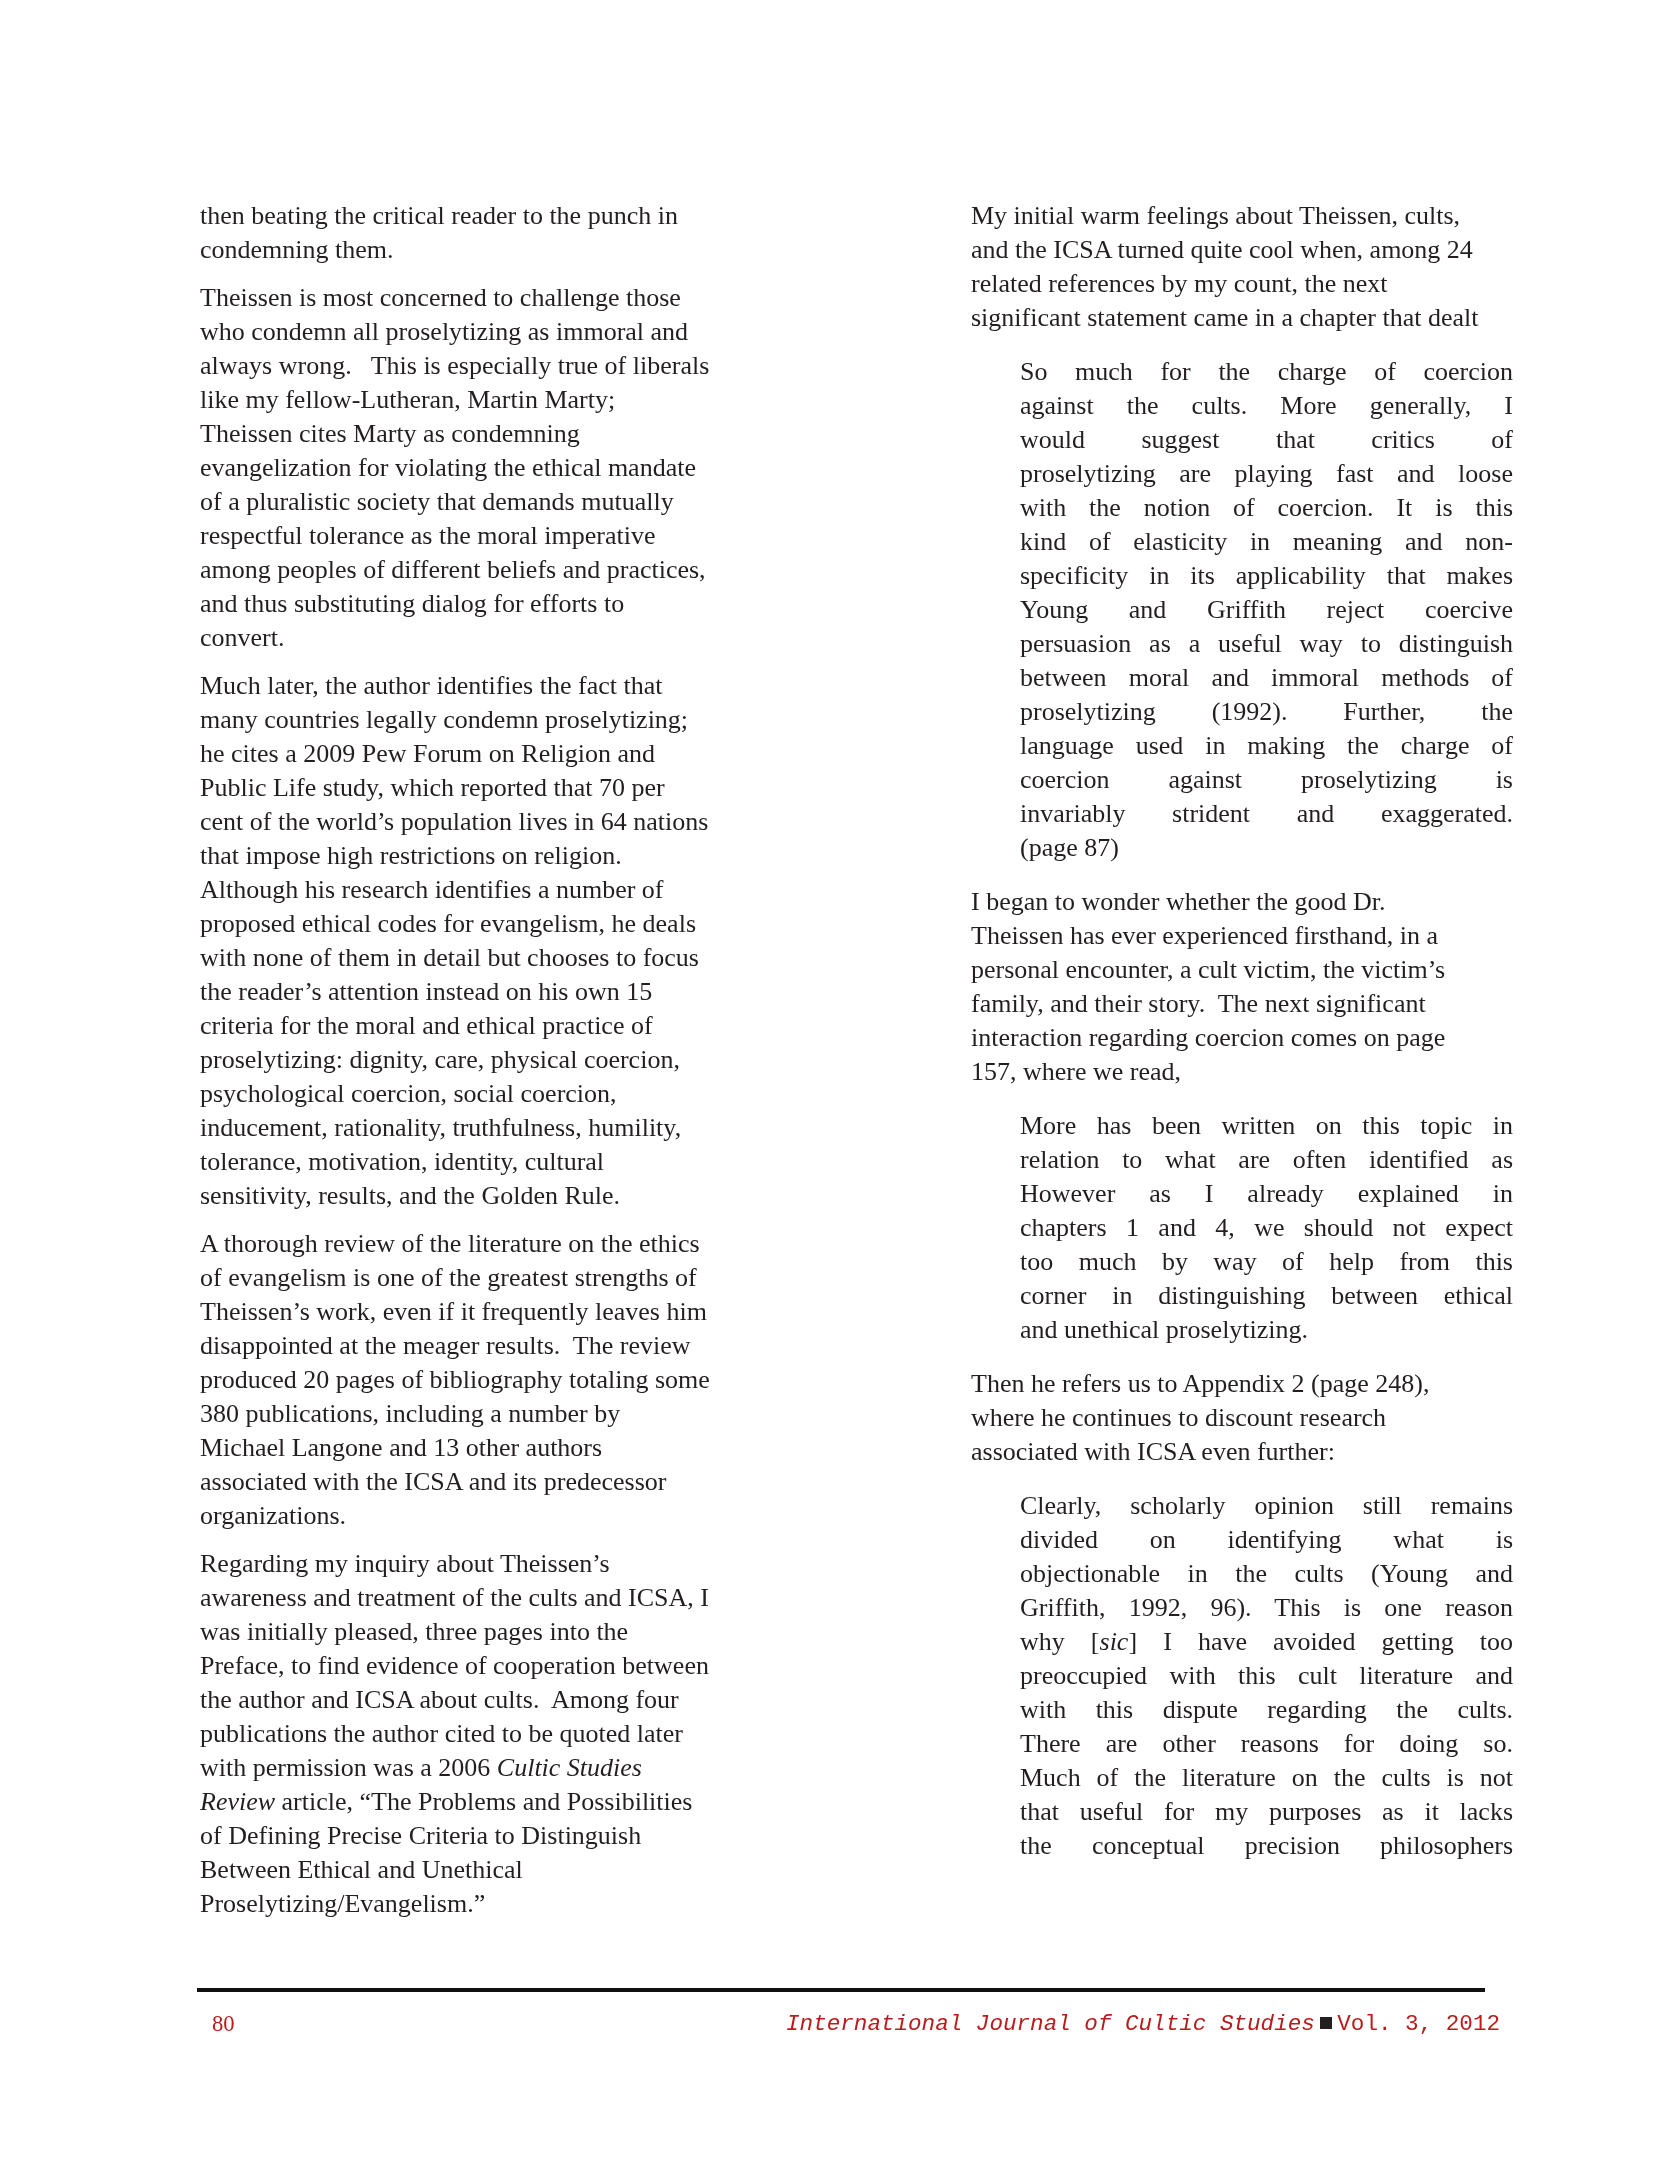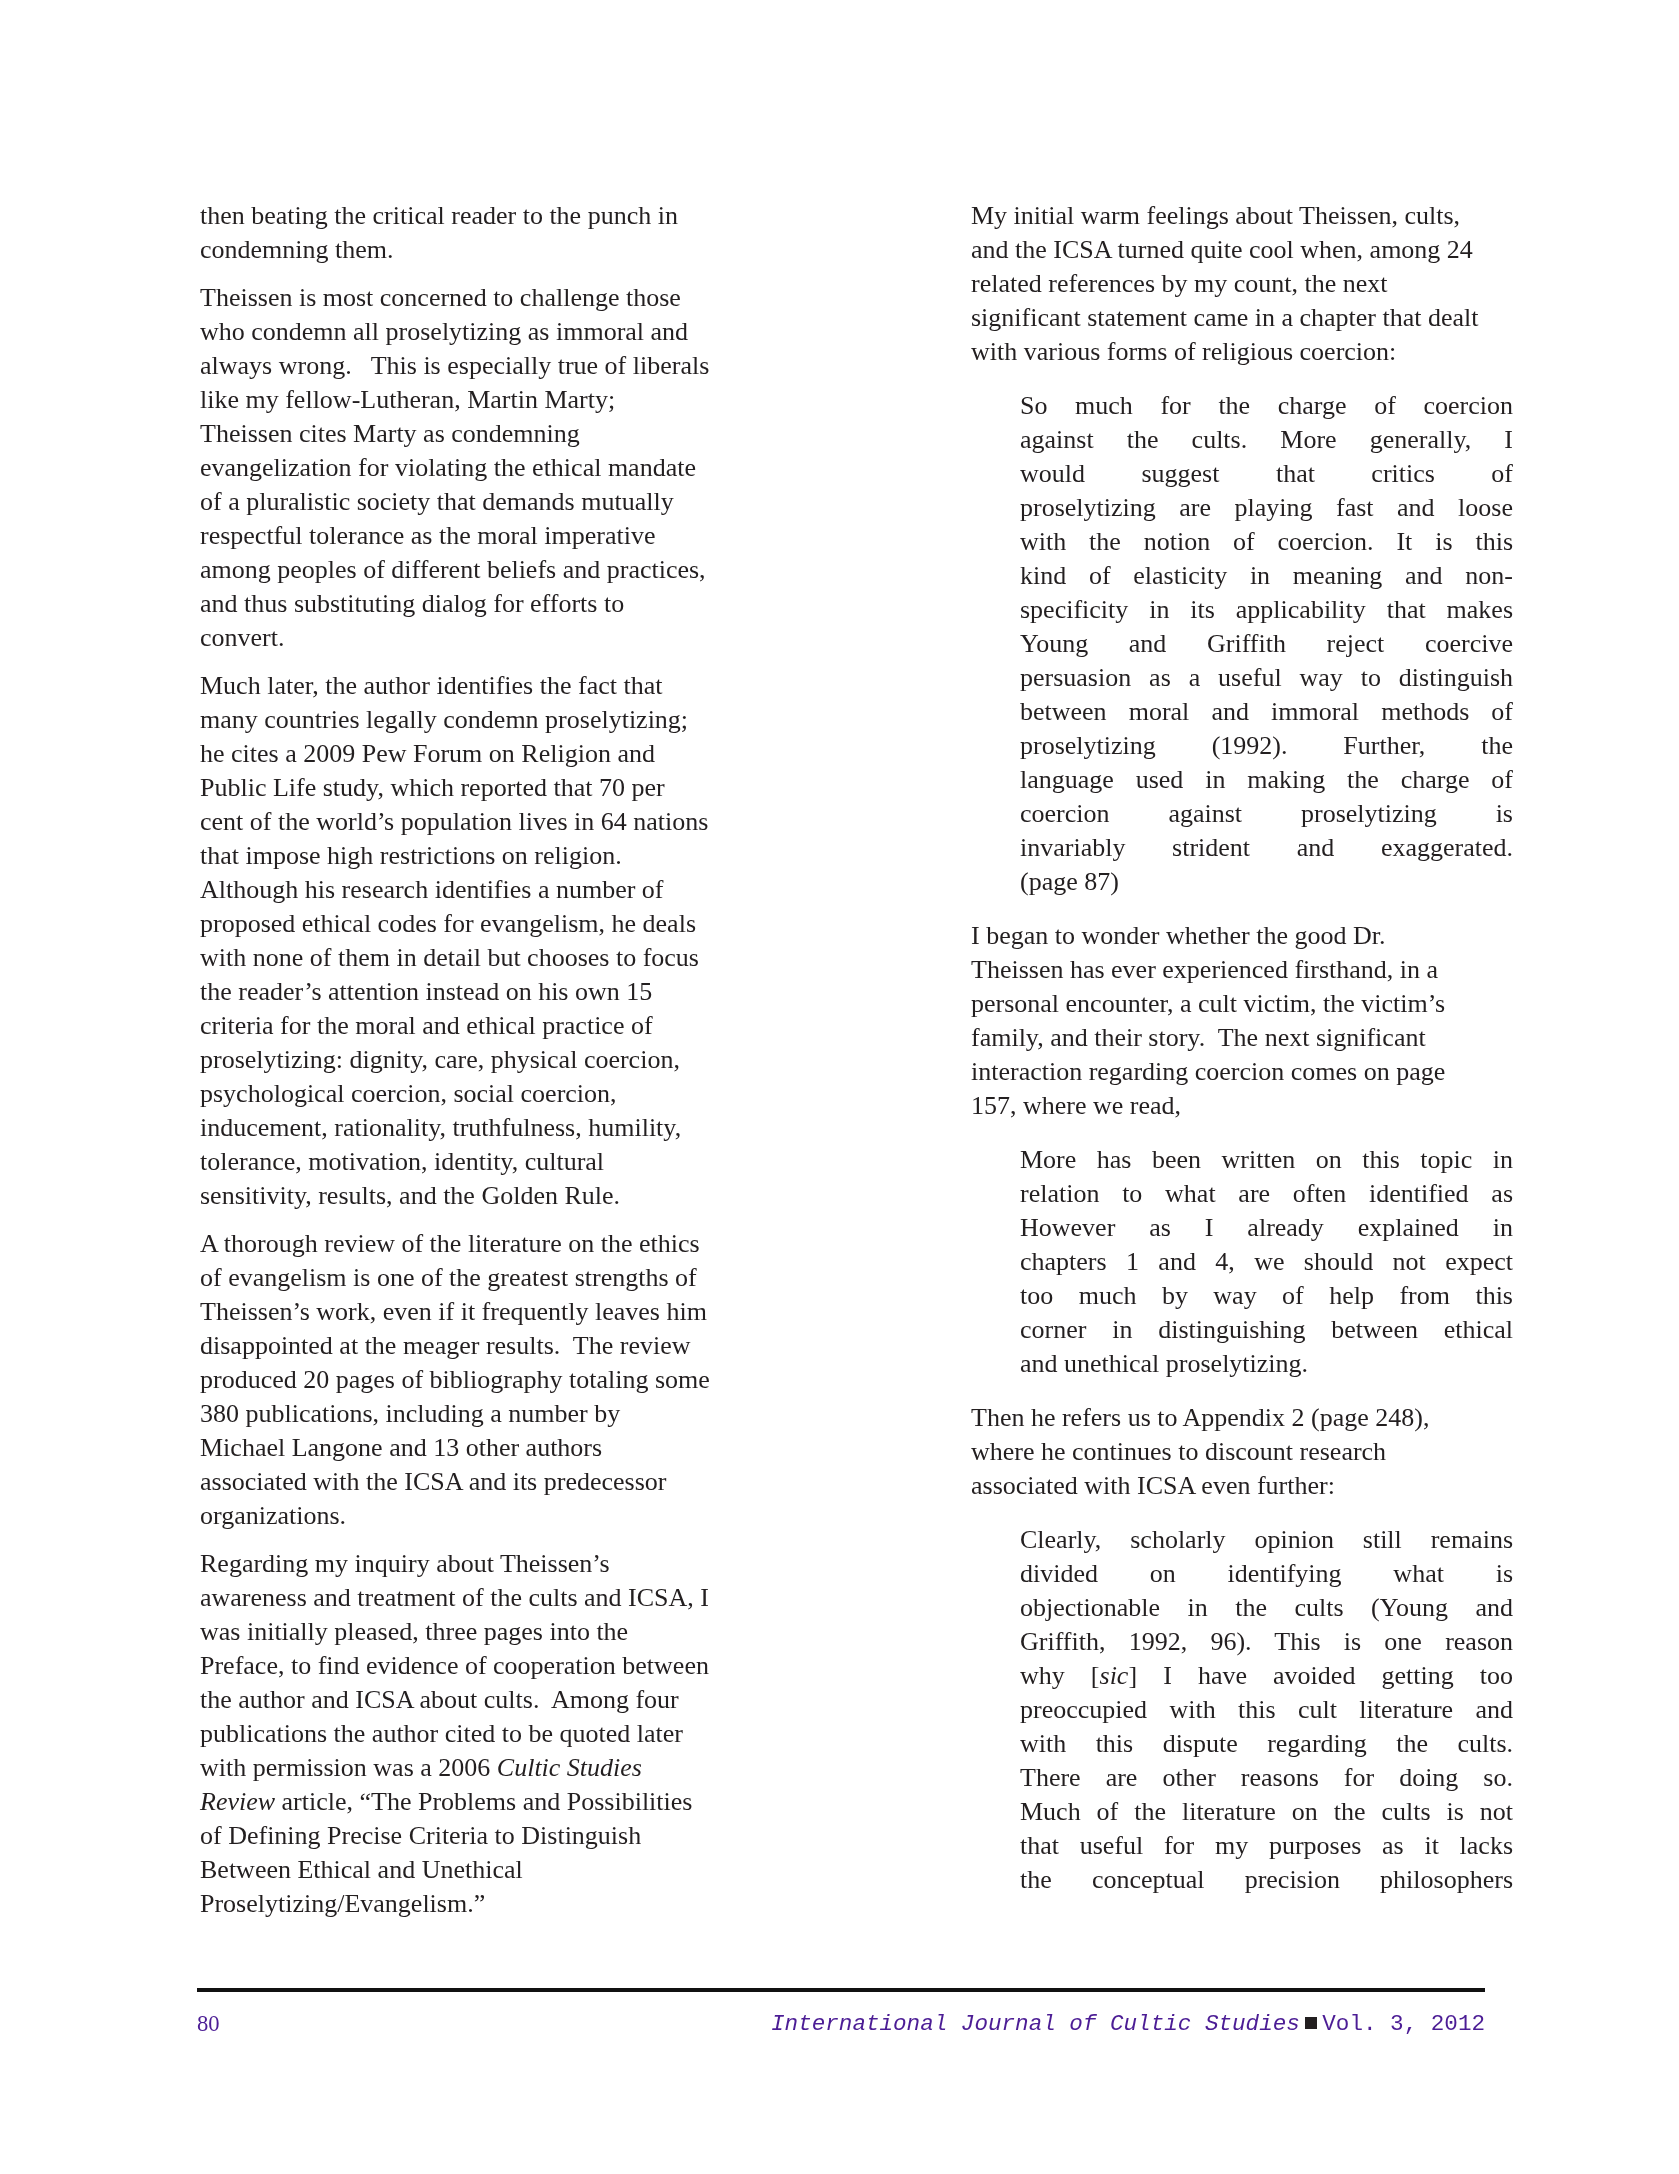--- a/index.html
+++ b/index.html
@@ -18,22 +18,22 @@
   .para { margin: 0 0 14px 0; }
   .col-right .para { margin-bottom: 20px; }
   .line { display: block; white-space: pre; height: 34px; }
   .bq { margin: 0 0 20px 49px; width: 493px; }
   .bq .line { white-space: normal; text-align: justify; text-align-last: justify; }
   .bq .line.last { text-align-last: left; }
   .footer-rule {
     position: absolute; left: 197px; top: 1988px; width: 1288px; height: 3.8px; background: #111;
   }
   .footer {
-    position: absolute; top: 2011px; left: 197px; width: 1288px; height: 30px;
-    font-family: "Liberation Serif", "DejaVu Serif", serif; font-size: 22.6px; color: #4c1d95;
+    position: absolute; top: 2011px; left: 212px; width: 1288px; height: 30px;
+    font-family: "Liberation Serif", "DejaVu Serif", serif; font-size: 22.6px; color: #b91c1c;
   }
   .page-num { position: absolute; left: 0; top: 0; }
   .journal { position: absolute; right: 0; top: 0; white-space: nowrap; font-family: Liberation Mono, monospace; }
   .journal-name { font-style: italic; }
   .sep { display: inline-block; width: 11.3px; height: 11.3px; background: #231f20; margin: 0 5.6px 1.9px 5.6px; vertical-align: middle; }
   i { }
 </style>
 </head>
 <body>
 
@@ -98,21 +98,20 @@
         <span class="line">Between Ethical and Unethical</span>
         <span class="line last">Proselytizing/Evangelism.”</span>
       </div>
     </div>
   <div class="col col-right">
       <div class="para">
         <span class="line">My initial warm feelings about Theissen, cults,</span>
         <span class="line">and the ICSA turned quite cool when, among 24</span>
         <span class="line">related references by my count, the next</span>
         <span class="line">significant statement came in a chapter that dealt</span>
-        <span class="line last">with various forms of religious coercion:</span>
       </div>
       <div class="bq">
         <span class="line">So much for the charge of coercion</span>
         <span class="line">against the cults.  More generally, I</span>
         <span class="line">would suggest that critics of</span>
         <span class="line">proselytizing are playing fast and loose</span>
         <span class="line">with the notion of coercion.  It is this</span>
         <span class="line">kind of elasticity in meaning and non-</span>
         <span class="line">specificity in its applicability that makes</span>
         <span class="line">Young and Griffith reject coercive</span>

